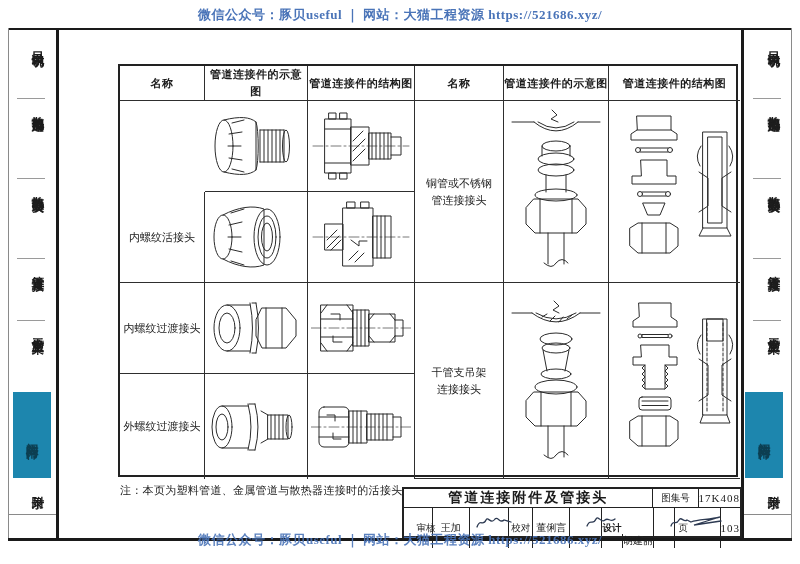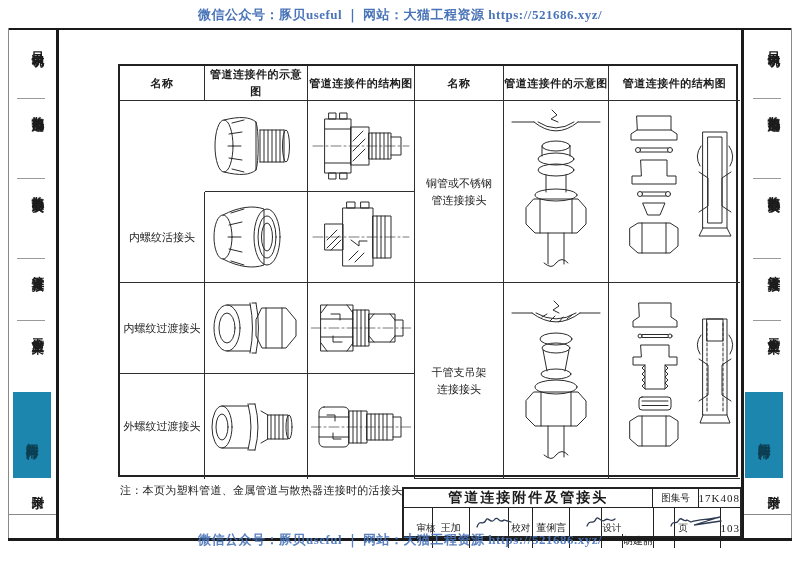--- a/index.html
+++ b/index.html
@@ -314,21 +314,21 @@
       <div class="tb-cell tb-lab" style="width:47px;">图集号</div>
       <div class="tb-cell tb-num" style="flex:1;">17K408</div>
     </div>
     <div class="tb-row tb-r2">
       <div class="tb-cell tb-lab" style="width:28px;padding-left:16px;">审核</div>
       <div class="tb-cell tb-val" style="width:40px;">王加</div>
       <div class="tb-cell" style="width:43px;"></div>
       <div class="tb-cell tb-lab" style="width:27px;">校对</div>
       <div class="tb-cell tb-val" style="width:40px;">董俐言</div>
       <div class="tb-cell" style="width:35px;"></div>
-      <div class="tb-cell tb-lab" style="width:23px;">设计</div>
+      <div class="tb-cell tb-lab" style="width:23px;font-weight:bold;">设计</div>
       <div class="tb-cell tb-val" style="width:34px;margin-top:26px;">胡建丽</div>
       <div class="tb-cell" style="width:23px;"></div>
       <div class="tb-cell tb-lab" style="width:19px;">页</div>
       <div class="tb-cell tb-num" style="flex:1;margin-left:28px;">103</div>
     </div>
     <svg class="sig" style="left:70px;top:25px;" width="40" height="18" viewBox="0 0 40 18">
       <path d="M3 13 C6 4 9 13 12 6 C14 2 17 11 21 5 C24 2 26 10 30 6 L37 8"></path>
     </svg>
     <svg class="sig" style="left:180px;top:25px;" width="34" height="18" viewBox="0 0 34 18">
       <path d="M3 12 C6 4 9 12 12 5 C15 1 17 10 21 6 C24 3 27 9 31 5"></path>

